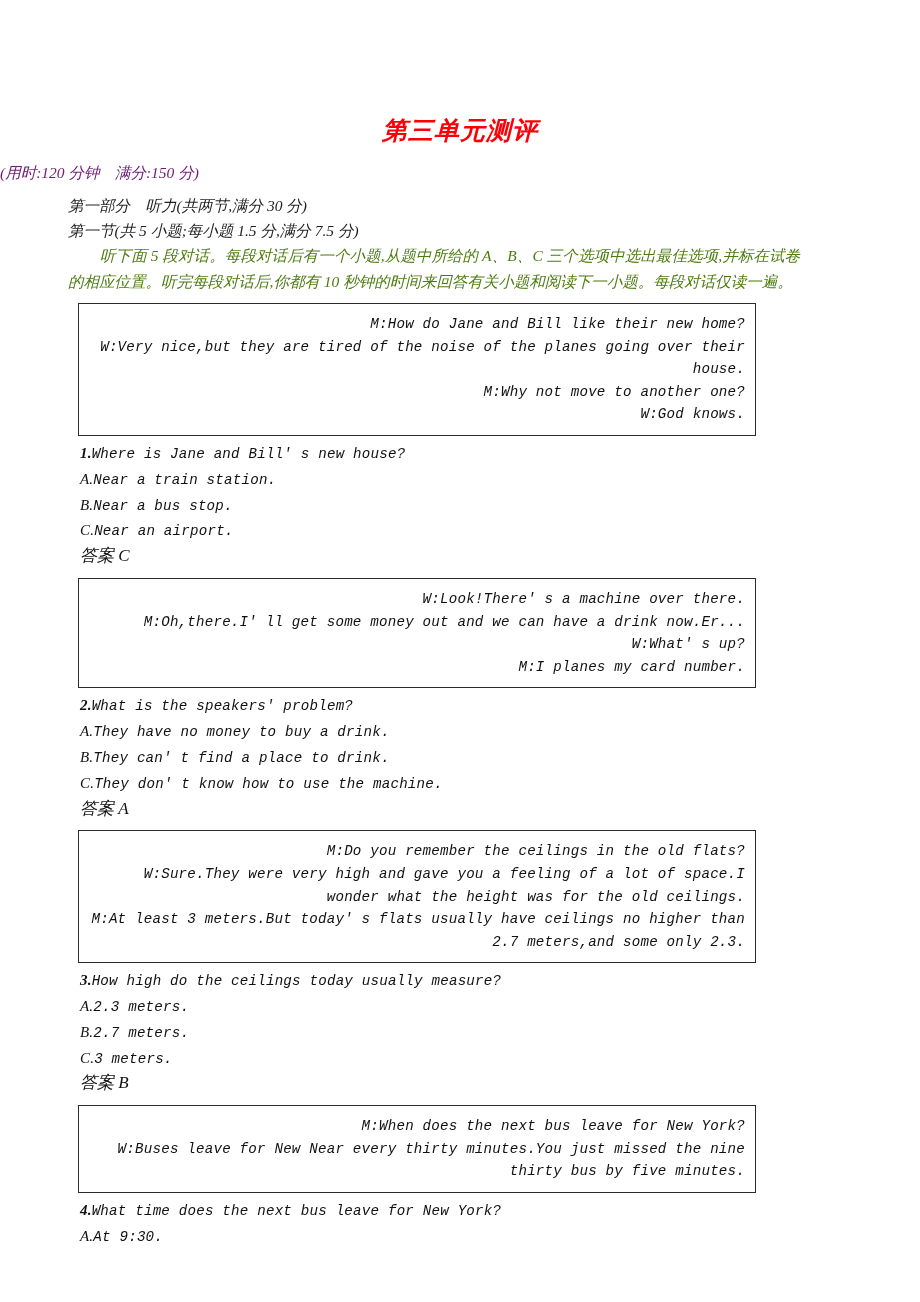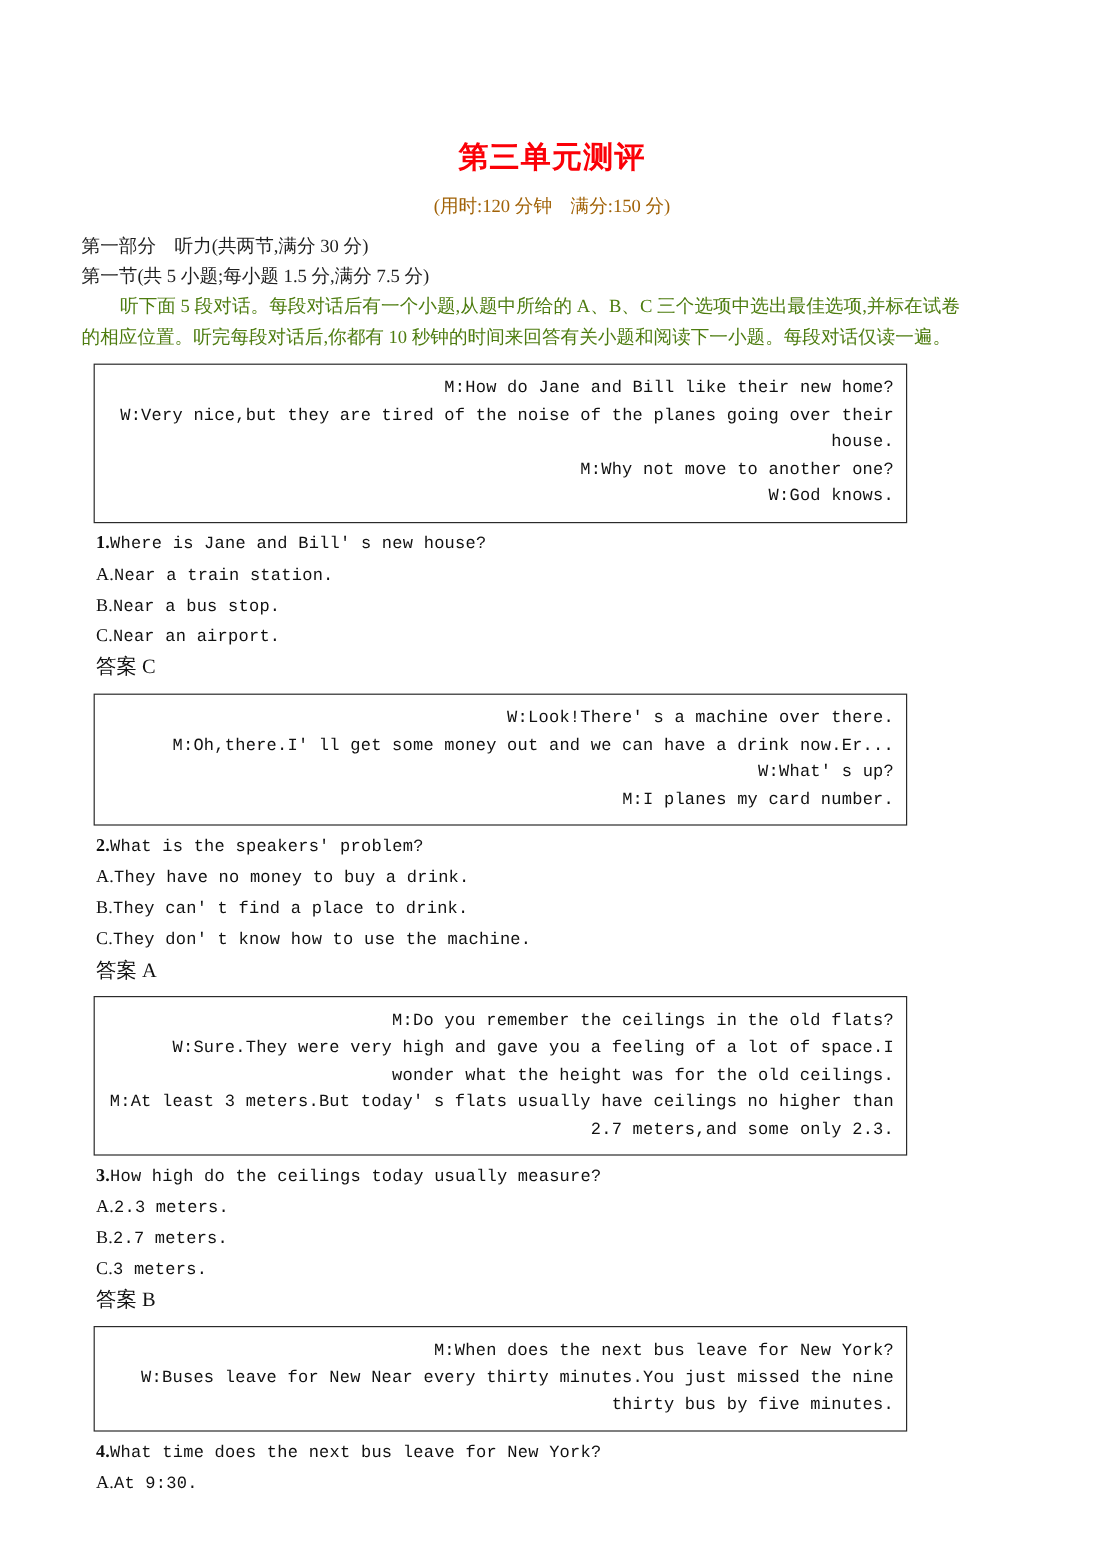--- a/index.html
+++ b/index.html
@@ -16,42 +16,43 @@
     color: #1a1a1a;
     overflow: hidden;
   }
   .page {
     position: absolute;
     left: 0; top: 0;
     width: 920px;
     height: 1100px;
     box-sizing: border-box;
     padding: 0;
+    font-style: italic;
   }
 
   
   .doc-title {
     text-align: center;
     color: #fb0007;
     font-family: "DejaVu Sans", sans-serif;
     font-weight: bold;
     font-size: 25px;
     letter-spacing: 1px;
     margin: 0;
     padding-top: 114px;
     line-height: 34px;
   }
   .doc-subtitle {
-    text-align: center;
+    text-align: left;
     font-size: 15.5px;
     line-height: 30px;
     margin: 0;
     padding-top: 10px;
     font-family: "Liberation Serif", serif;
-    color: #a16207;
+    color: #701a75;
   }
 
   
   .content {
     padding-left: 68px;
     padding-right: 118px;
   }
   .sec-line {
     font-size: 15.5px;
     line-height: 25px;

